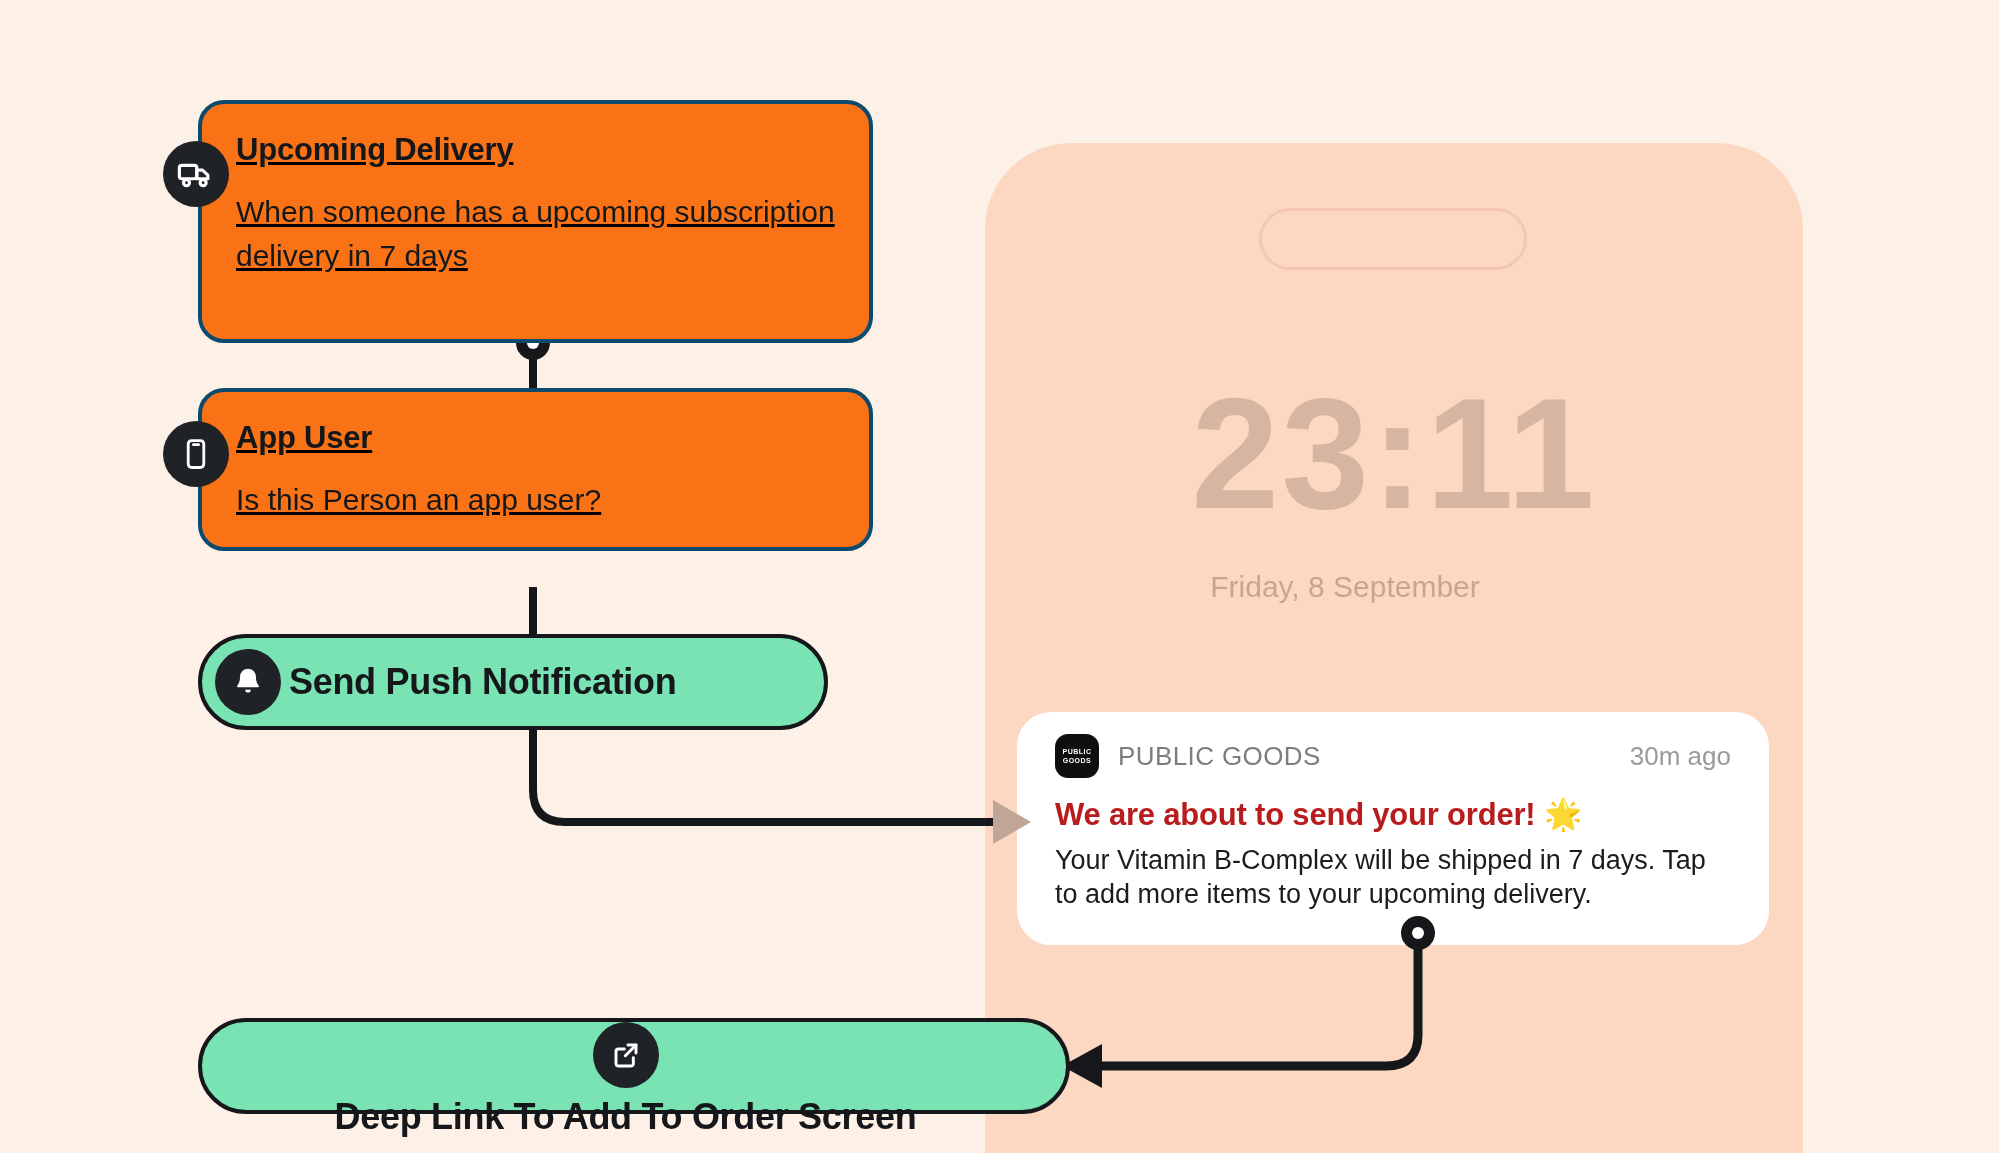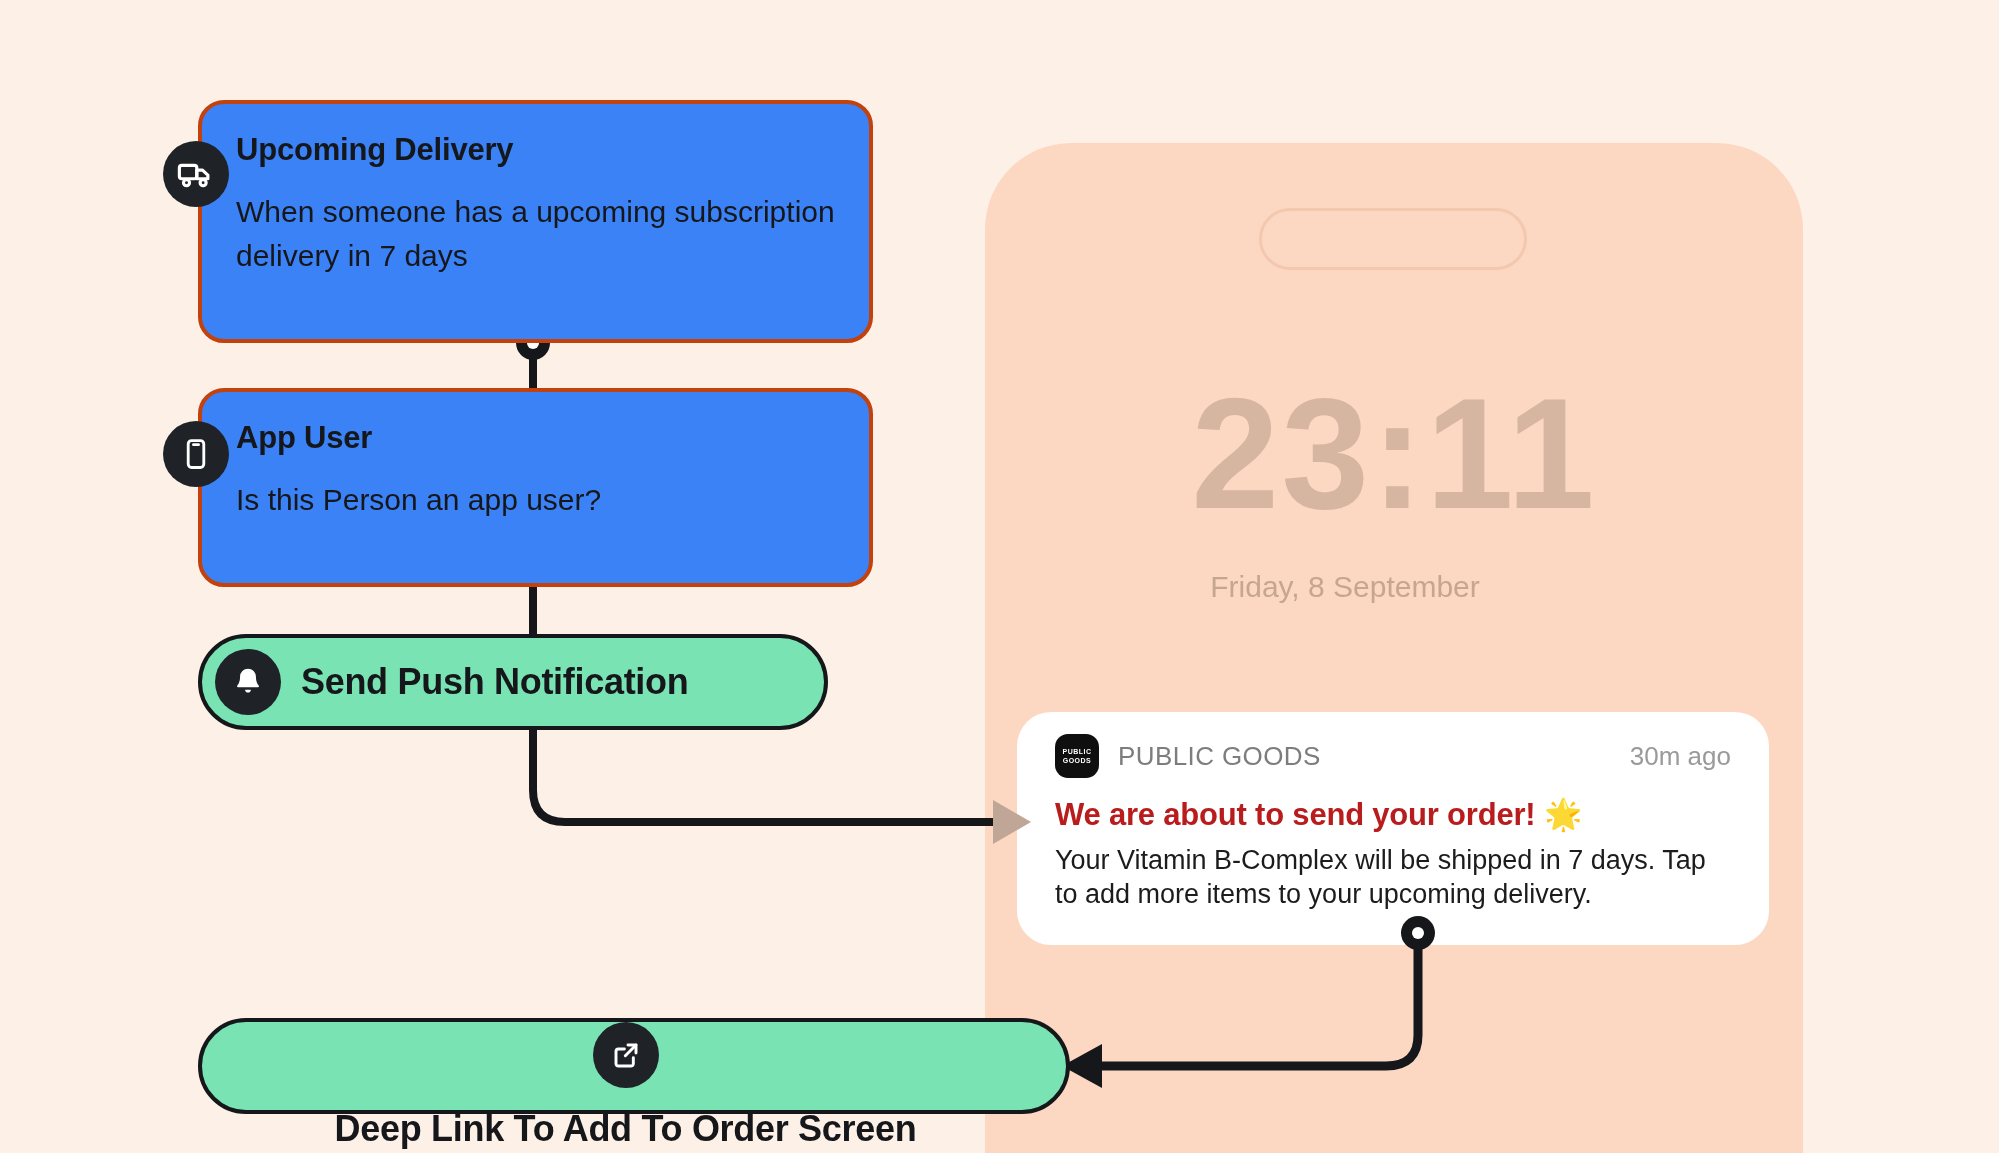--- a/index.html
+++ b/index.html
@@ -117,27 +117,28 @@
   .notif-body {
     font-size: 27px;
     color: #1c1c1c;
     line-height: 34px;
     max-width: 680px;
   }
 
   
   .card {
     position: absolute;
-    background: #3b82f6;
-    border: 4px solid #c2410c;
+    background: #f97316;
+    border: 4px solid #0c4a6e;
     border-radius: 26px;
     box-sizing: border-box;
+    text-decoration: underline;
   }
   #card-upcoming { left: 198px; top: 100px; width: 675px; height: 243px; }
-  #card-appuser  { left: 198px; top: 388px; width: 675px; height: 199px; }
+  #card-appuser  { left: 198px; top: 388px; width: 675px; height: 163px; }
 
   .card-inner { padding: 28px 34px; }
   .card-title {
     font-size: 31px;
     font-weight: 700;
     color: #15171a;
     letter-spacing: -0.2px;
     margin-bottom: 22px;
   }
   .card-desc {
@@ -162,21 +163,21 @@
   
   .pill {
     position: absolute;
     background: #79e3b4;
     border: 4px solid #15171a;
     border-radius: 48px;
     display: flex;
     align-items: center;
     box-sizing: border-box;
     padding: 0 30px 0 13px;
-    gap: 20px;
+    gap: 8px;
   }
   #pill-push { left: 198px; top: 634px; width: 630px; height: 96px; }
   #pill-deep { left: 198px; top: 1018px; width: 872px; height: 96px; flex-direction: column; }
 
   .pill-icon {
     width: 66px;
     height: 66px;
     border-radius: 50%;
     background: #1f2227;
     display: flex;

